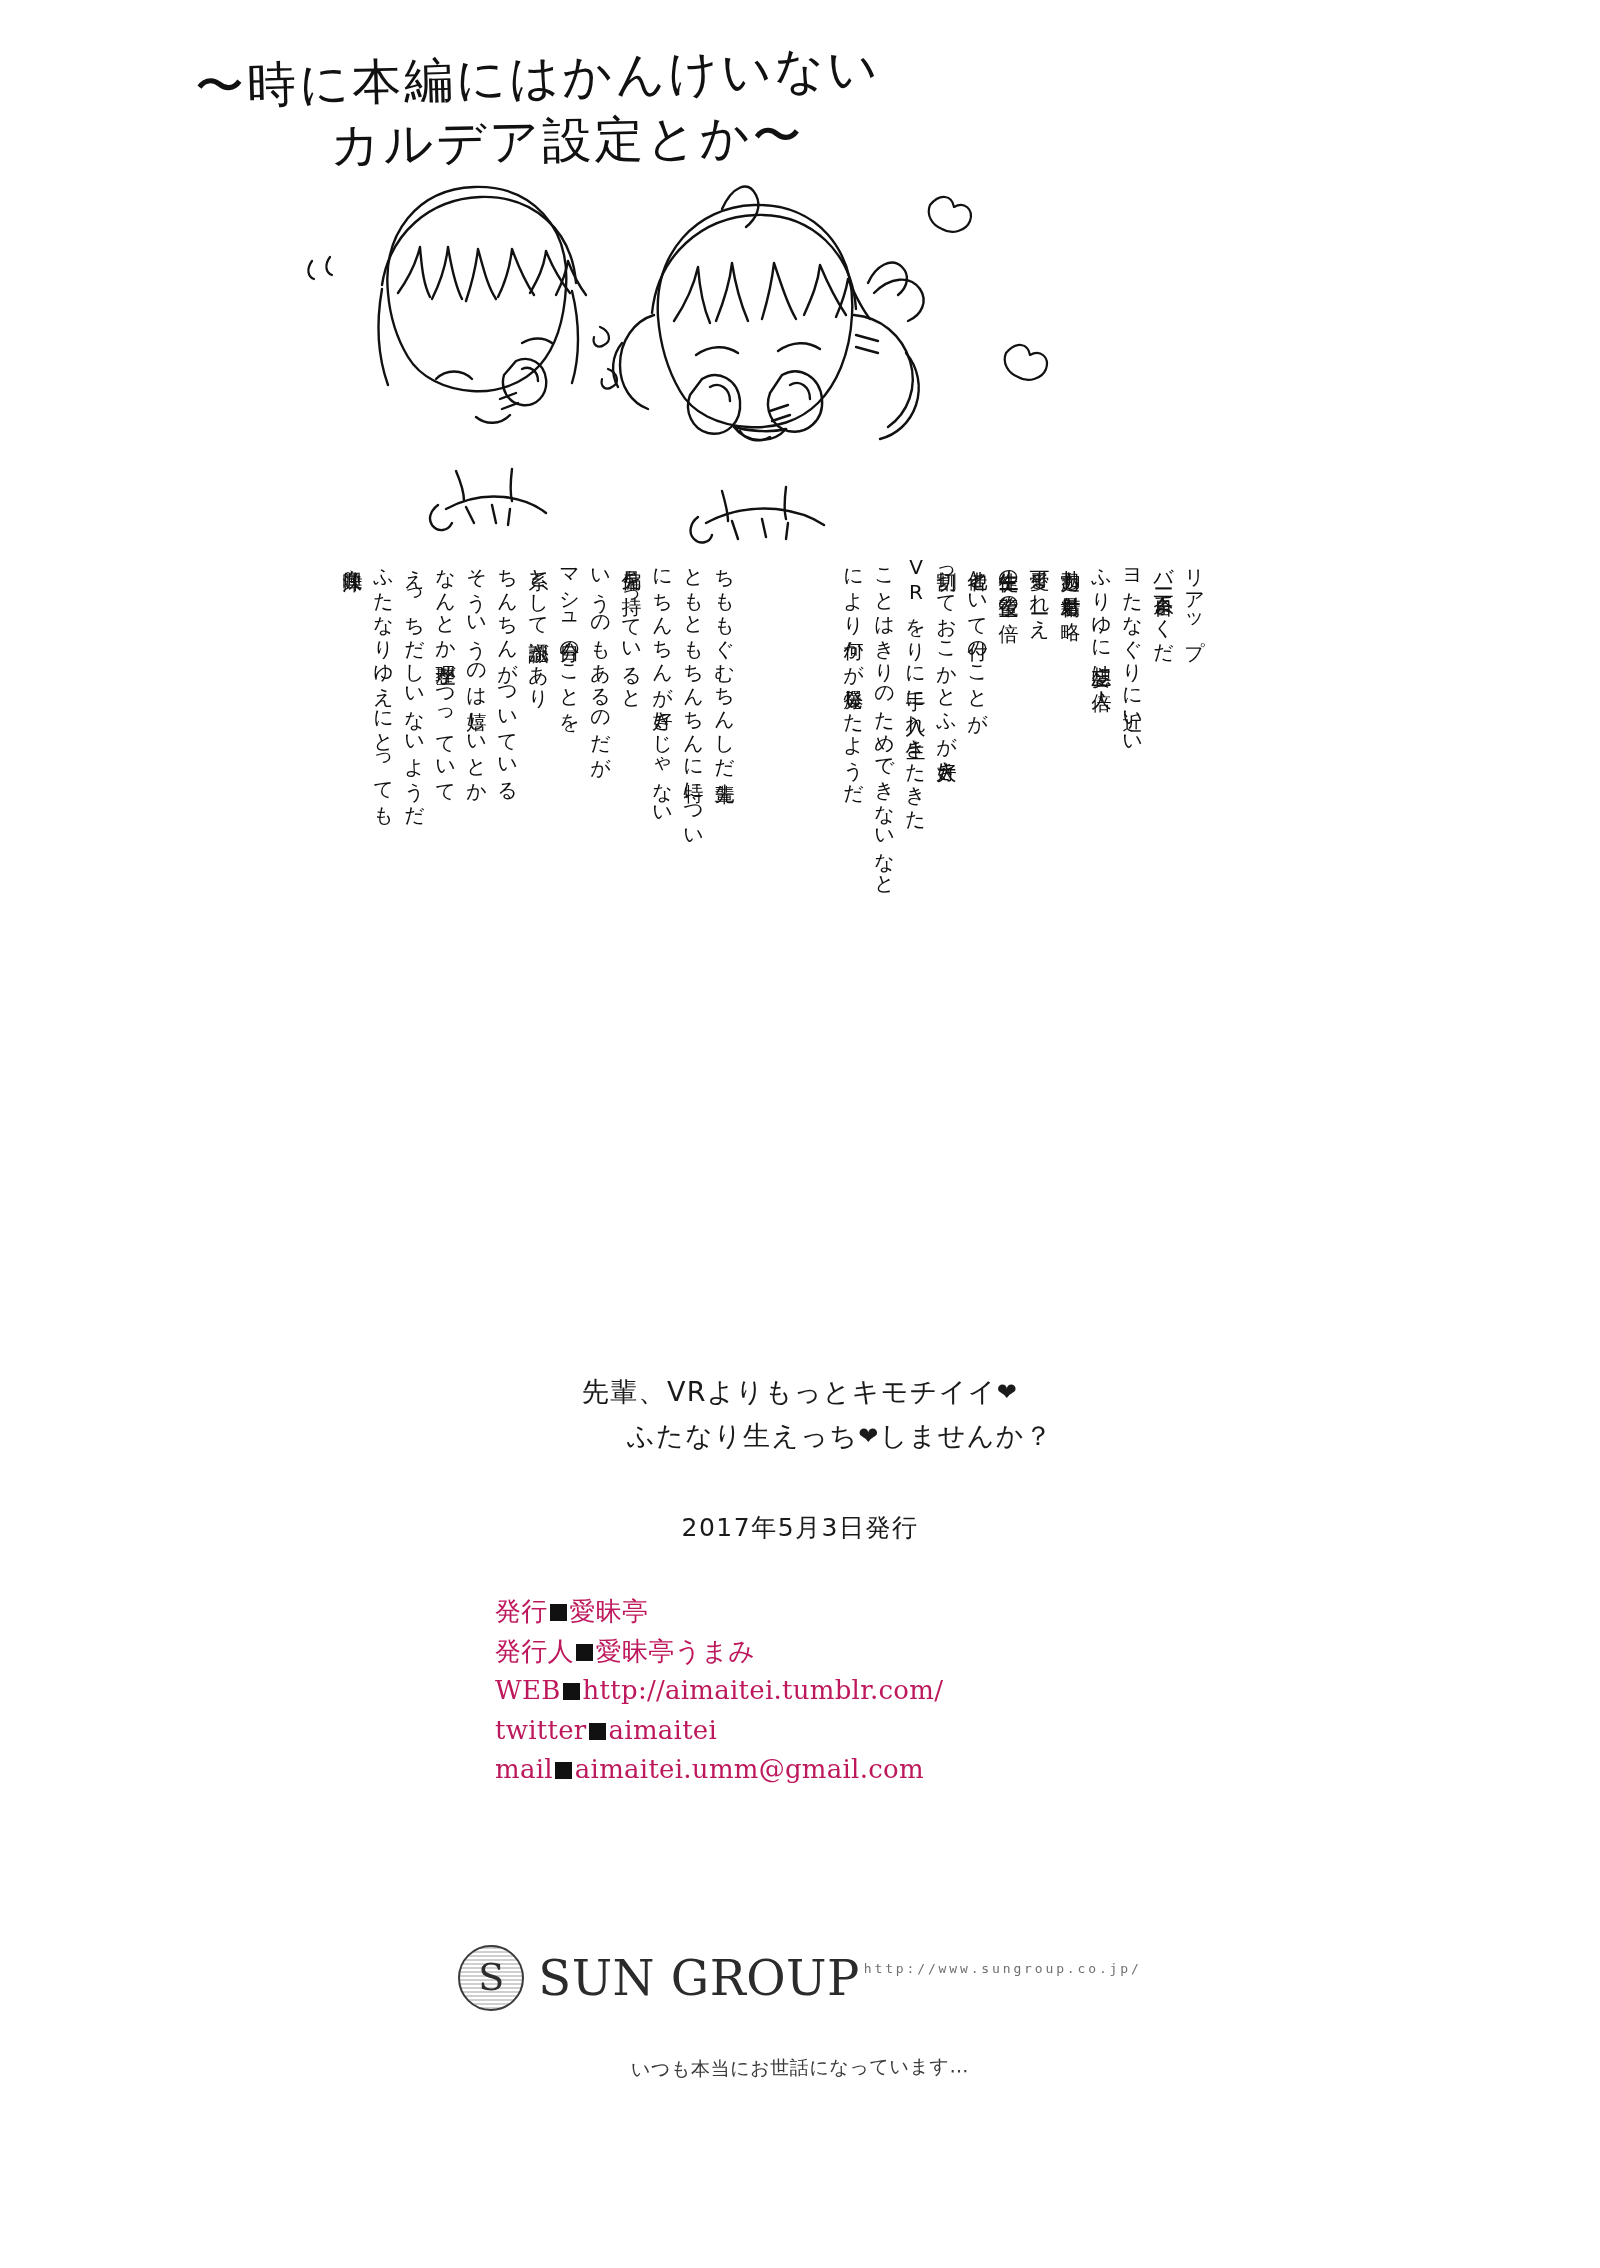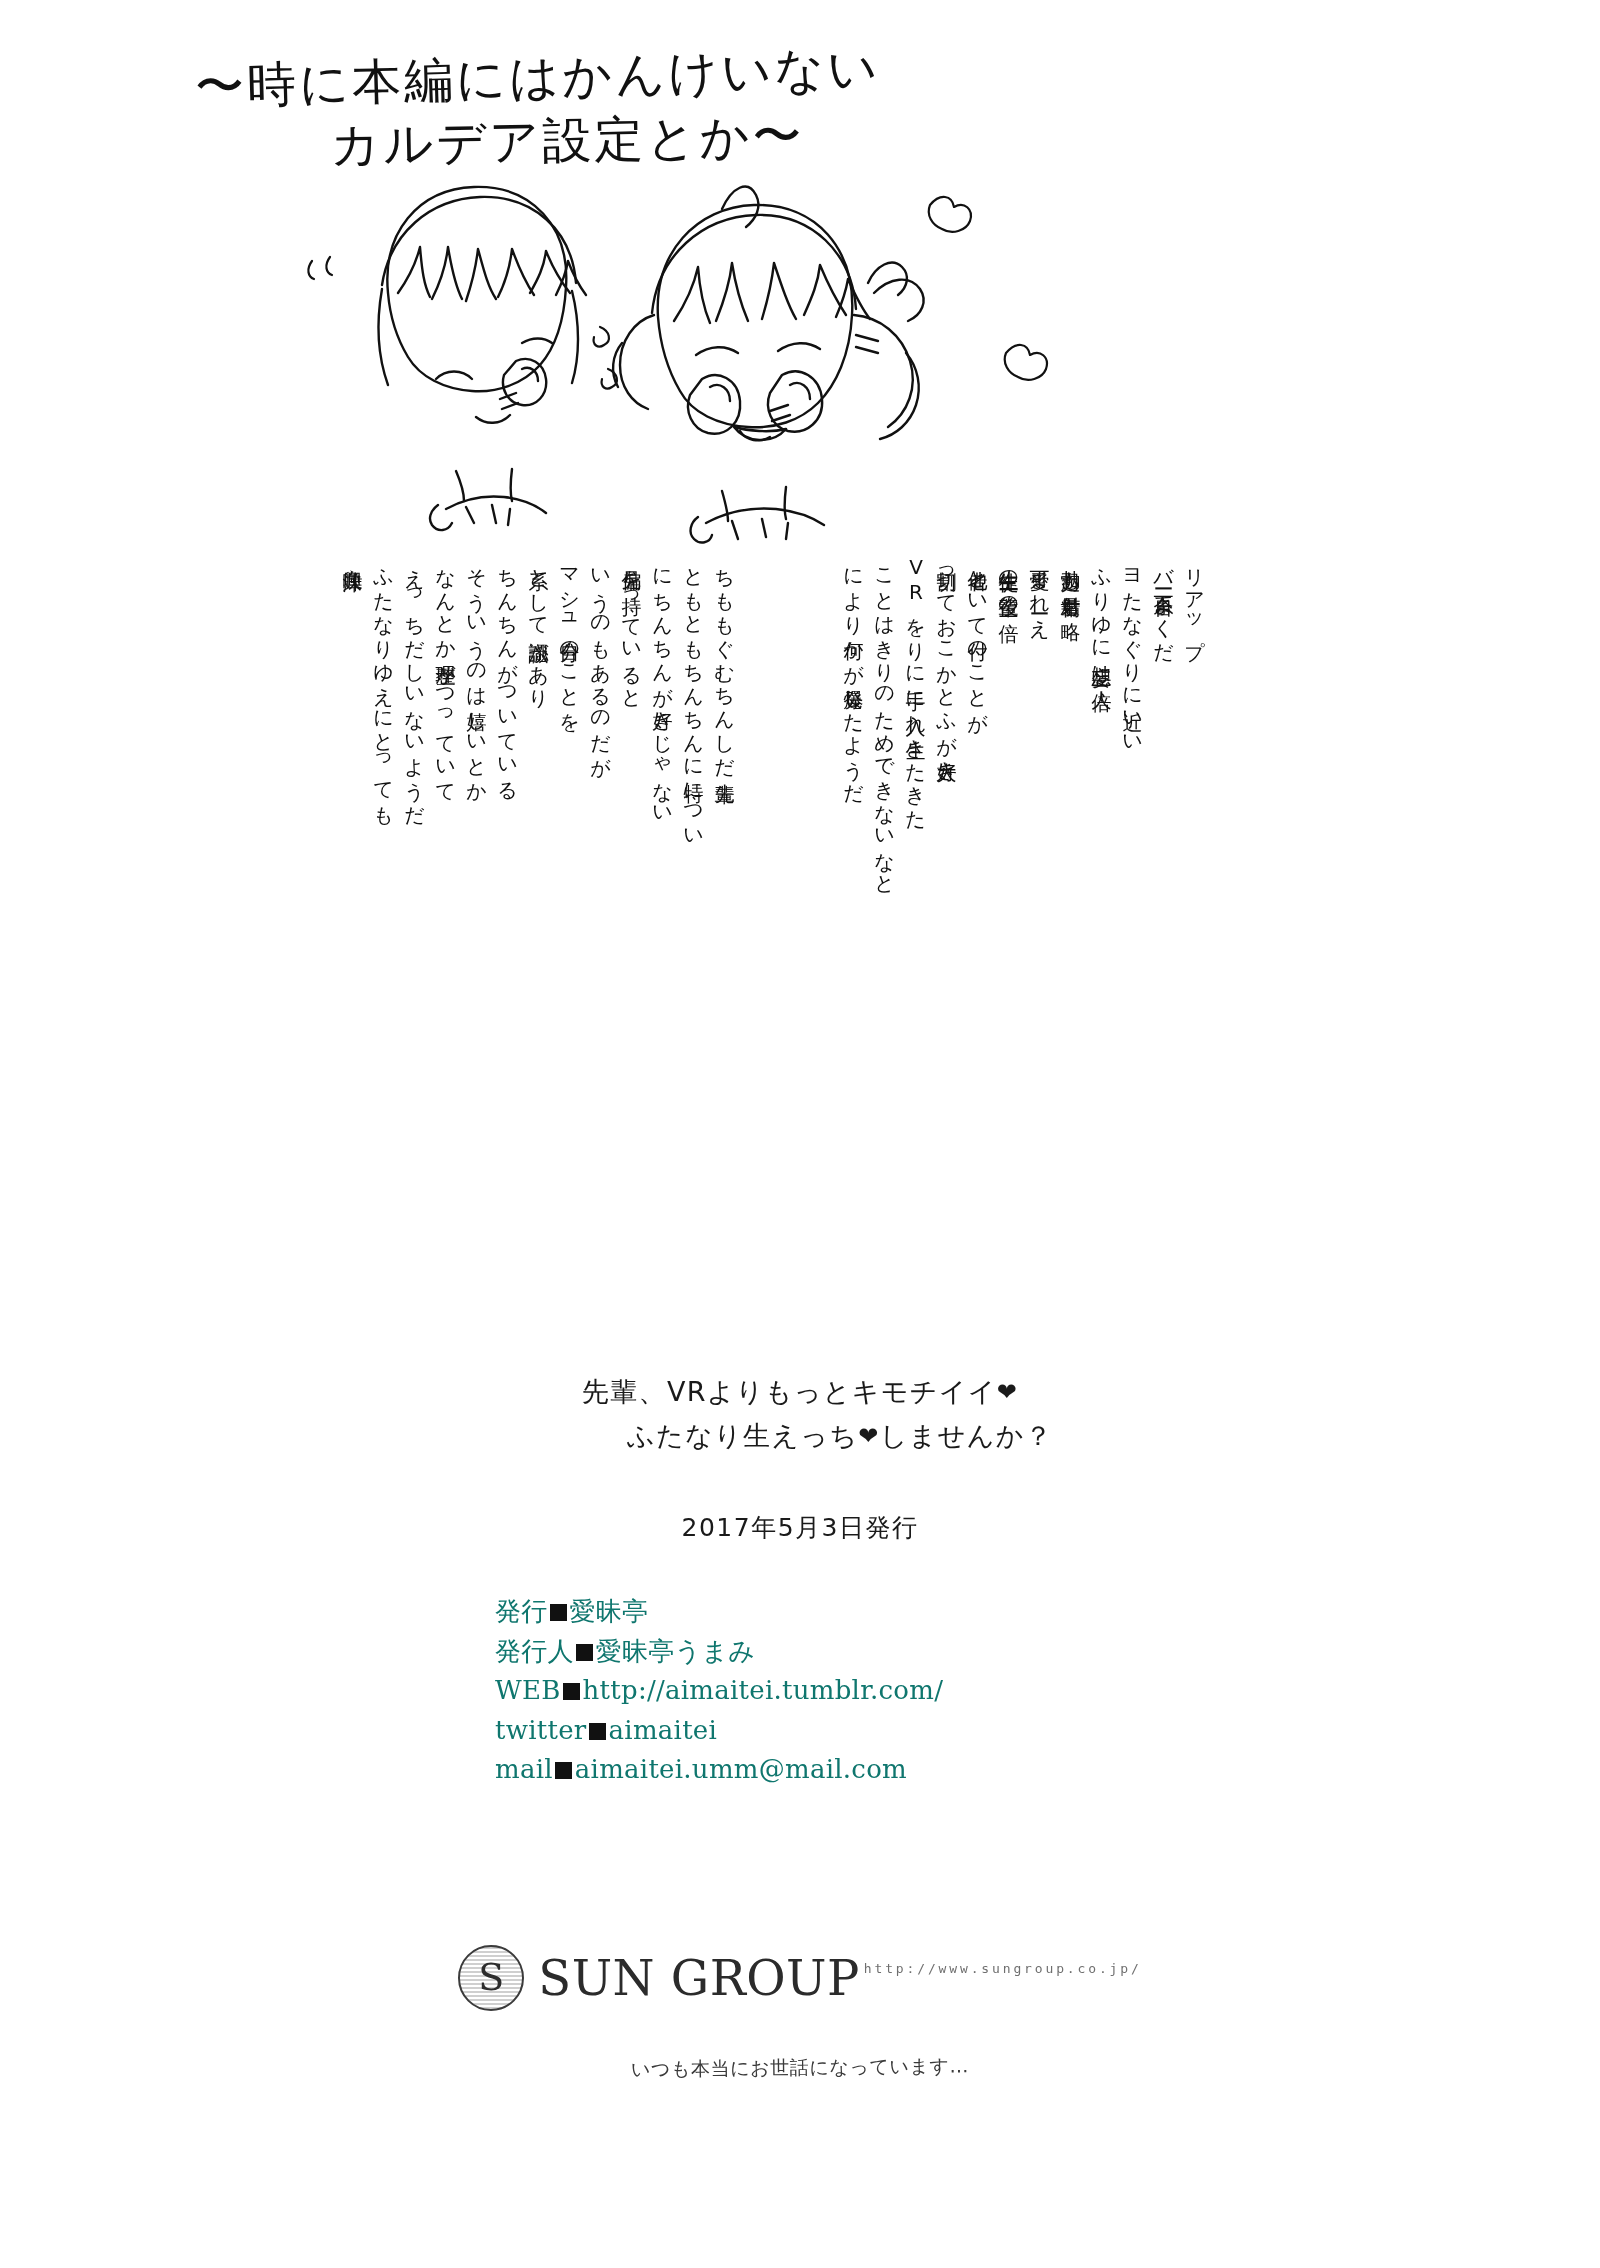--- a/index.html
+++ b/index.html
@@ -104,21 +104,21 @@
   }
 
   #imprint {
     position: absolute;
     left: 495px;
     top: 1592px;
     font-family: "DejaVu Serif", serif;
     font-size: 26px;
     line-height: 1.52;
     letter-spacing: 0.01em;
-    color: #0f766e;
+    color: #be185d;
   }
   #imprint .row { white-space: nowrap; }
   #imprint .sq {
     display: inline-block;
     width: 17px;
     height: 17px;
     background: #111;
     margin: 0 3px 0 2px;
     vertical-align: -1px;
   }
@@ -351,21 +351,21 @@
   <div class="row">
     <span class="jp">発行人</span><span class="sq"></span><span class="jp">愛昧亭うまみ</span>
   </div>
   <div class="row">
     <span class="latin">WEB</span><span class="sq"></span><span class="latin">http://aimaitei.tumblr.com/</span>
   </div>
   <div class="row">
     <span class="latin">twitter</span><span class="sq"></span><span class="latin">aimaitei</span>
   </div>
   <div class="row">
-    <span class="latin">mail</span><span class="sq"></span><span class="latin">aimaitei.umm@mail.com</span>
+    <span class="latin">mail</span><span class="sq"></span><span class="latin">aimaitei.umm@gmail.com</span>
   </div>
 </div>
 
 <div id="logo-wrap">
   <div id="logo-inner">
     <div id="logo-mark"></div>
     <div id="logo-text">
       <div id="logo-name">SUN GROUP</div>
       <div id="logo-url">http://www.sungroup.co.jp/</div>
     </div>

